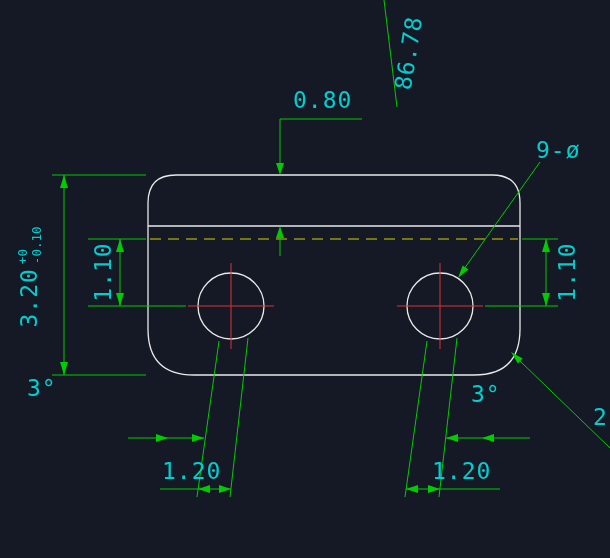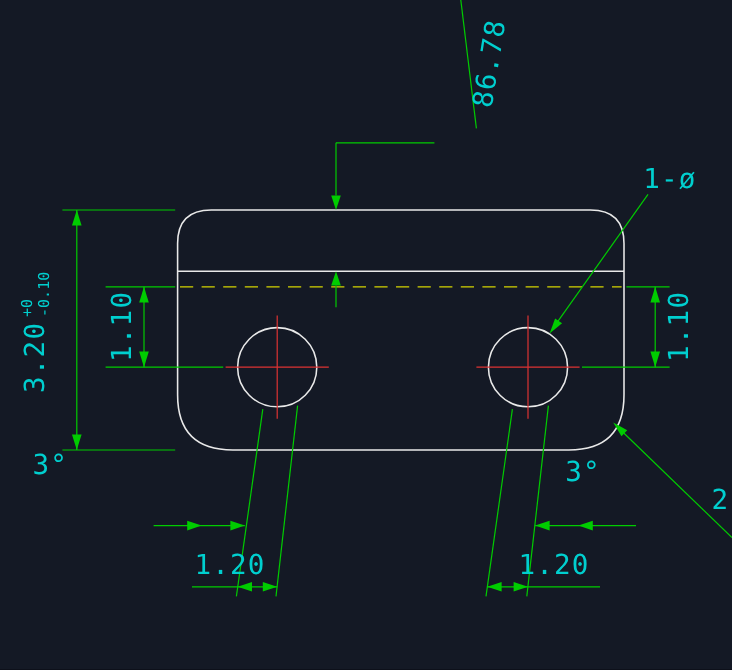--- a/index.html
+++ b/index.html
@@ -119,24 +119,25 @@
       <line class="gline" x1="457" y1="338" x2="439" y2="497"></line>
       <line class="gline" x1="446" y1="438" x2="530" y2="438"></line>
       <polygon class="garr" points="446,438 458,434 458,442"></polygon>
       <polygon class="garr" points="482,438 494,434 494,442"></polygon>
       <line class="gline" x1="406" y1="489" x2="500" y2="489"></line>
       <polygon class="garr" points="406,489 418,485 418,493"></polygon>
       <polygon class="garr" points="440,489 428,485 428,493"></polygon>
     </g>
   </svg>
 
+  <div class="lbl" style="left:293px; top:89px;">0.80</div>
 
   <div class="lbl rotdiag" style="left:409px; top:53px;">86.78</div>
 
-  <div class="lbl" style="left:536px; top:139px;">1-ø</div>
+  <div class="lbl" style="left:536px; top:139px;">9-ø</div>
 
   <div class="lbl rotccw" style="left:30px; top:277px;">
     <span>3.20</span><span class="tol">
         <span>+0</span>
         <span>-0.10</span>
       </span>
   </div>
 
   <div class="lbl rotccw" style="left:103px; top:272px;">1.10</div>
 

